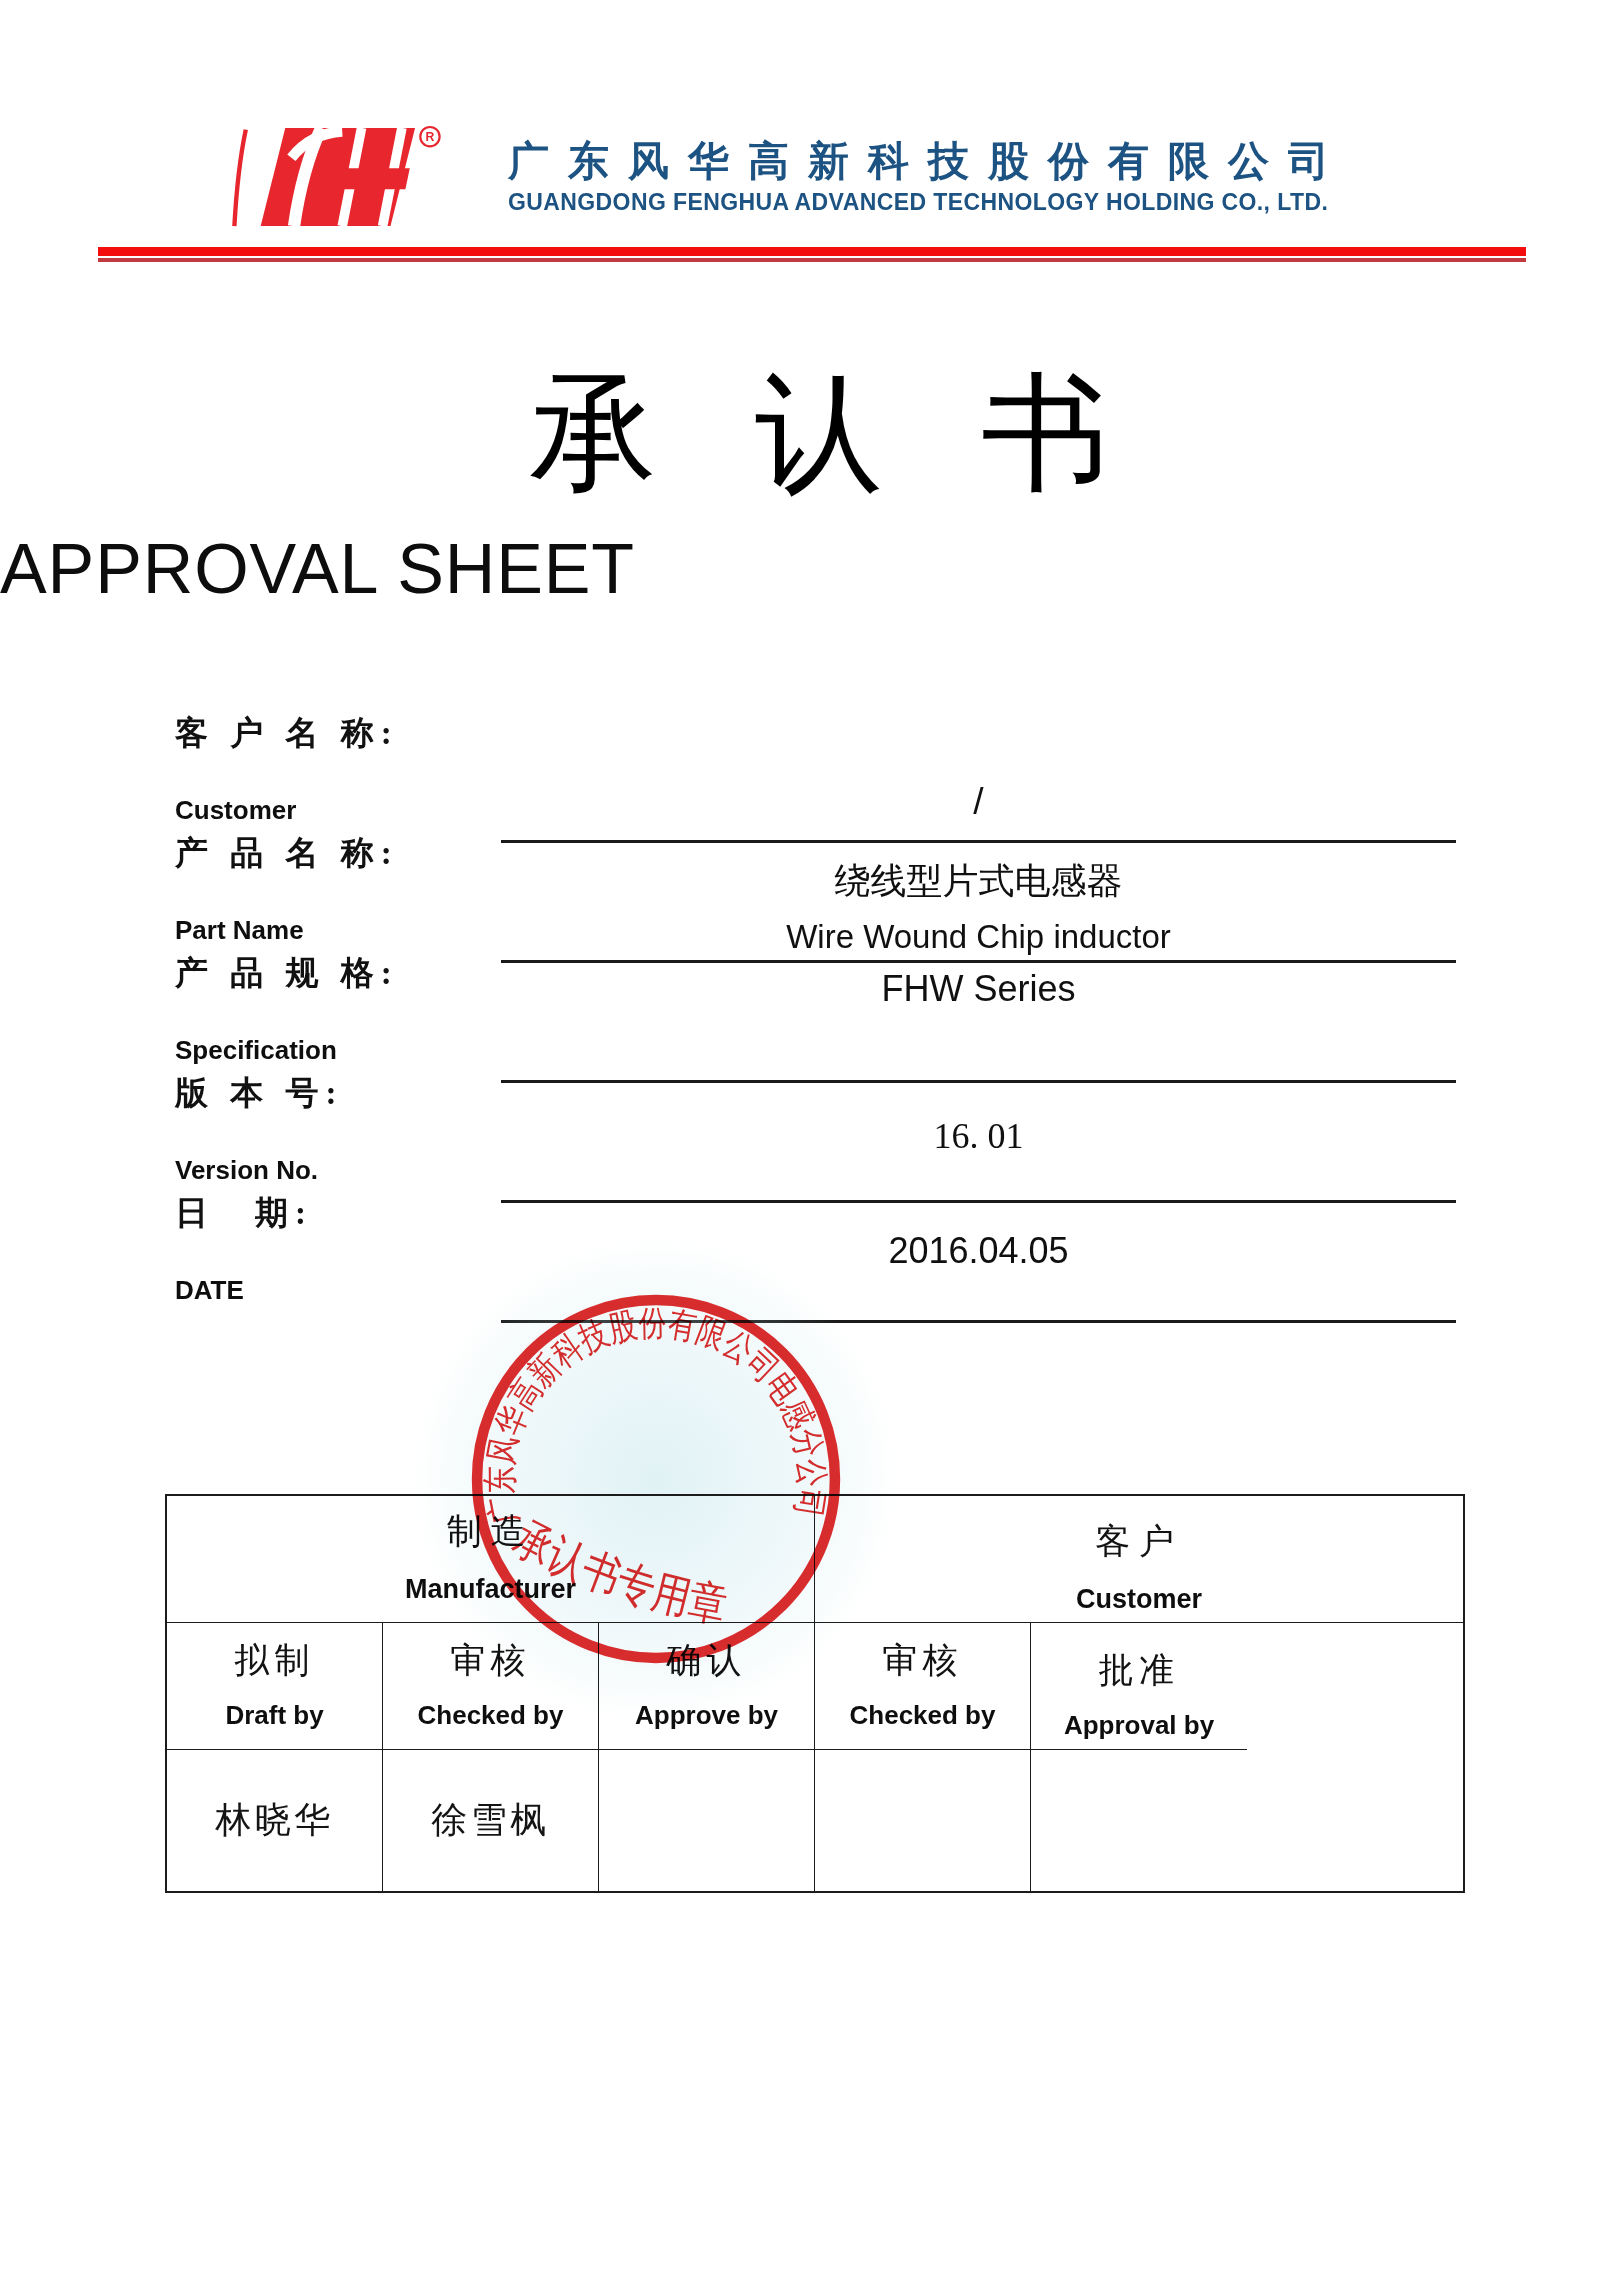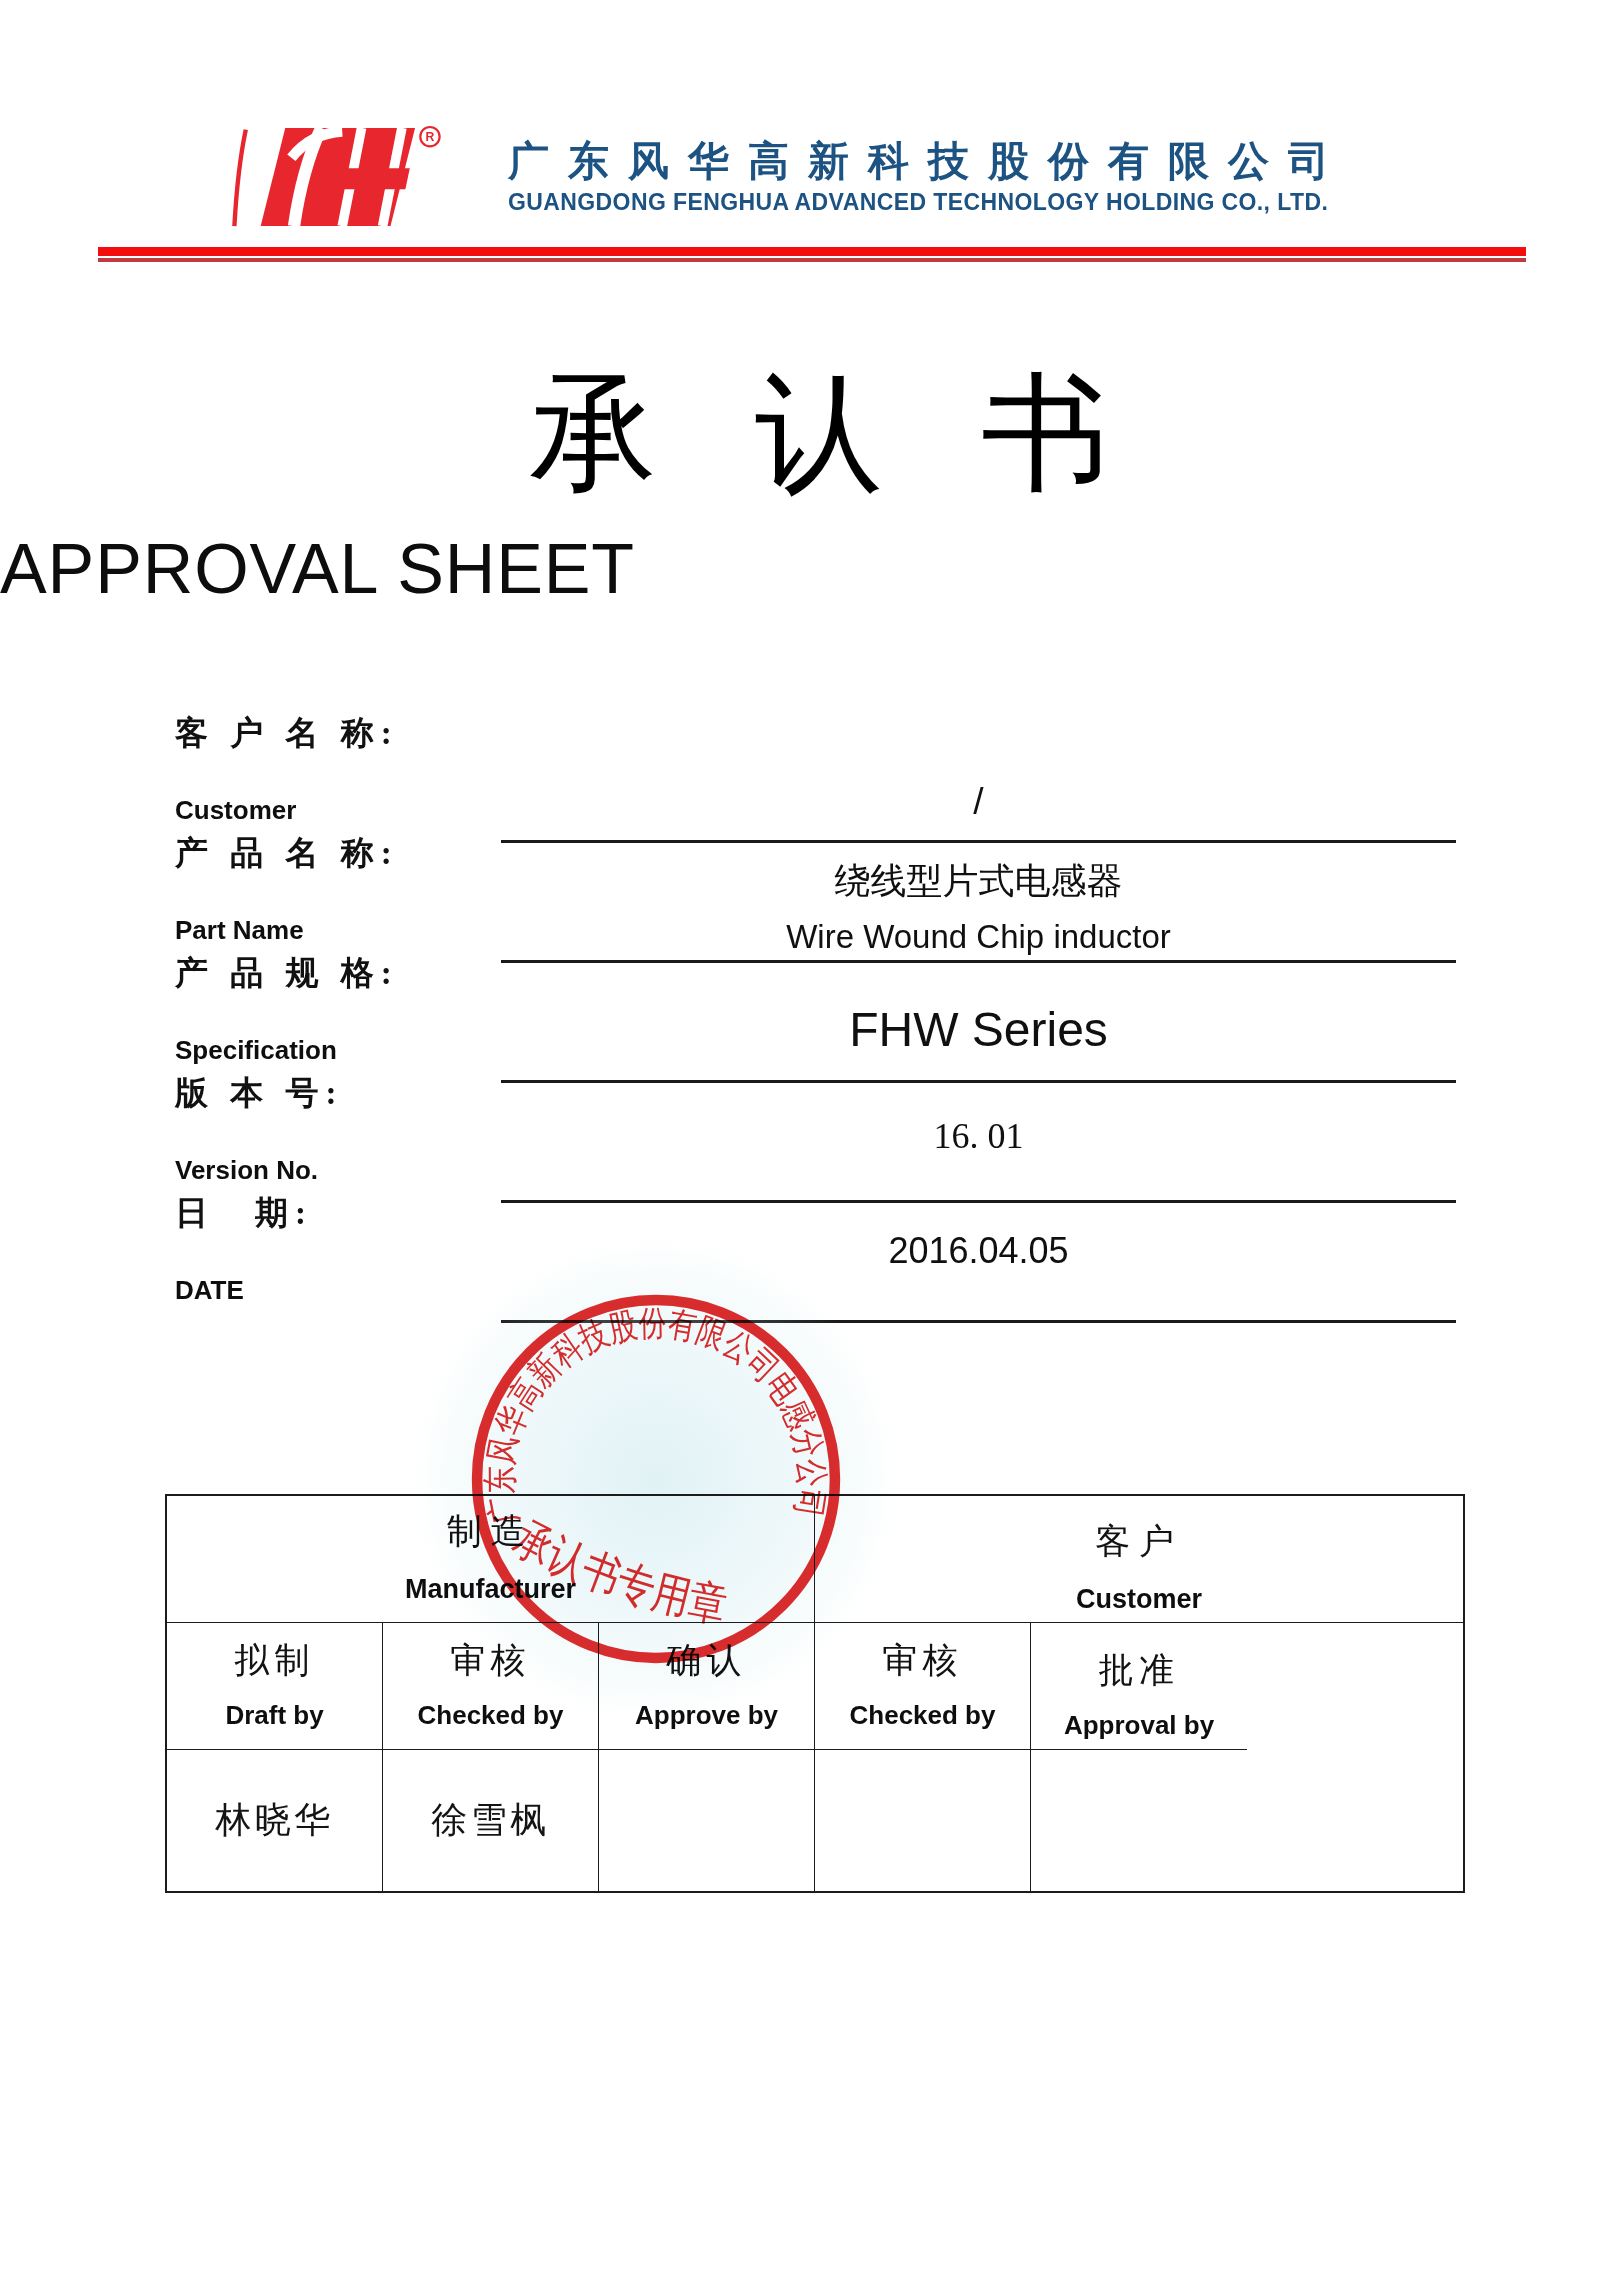--- a/index.html
+++ b/index.html
@@ -46,21 +46,21 @@
   }
   .flabel-en{
     position:absolute;left:175px;white-space:nowrap;
     font-size:26px;font-weight:bold;color:#0e0e0e;line-height:1.2;
   }
   .underline{position:absolute;left:501px;width:955px;height:2.6px;background:#1a1a1a;}
   .fval{position:absolute;left:501px;width:955px;text-align:center;line-height:1.15;color:#101010;}
   .fv-slash{top:781px;font-size:37px;}
   .fv-cn{top:861px;font-size:36px;font-family:"Liberation Serif","DejaVu Serif",serif;}
   .fv-en{top:918px;font-size:33px;}
-  .fv-series{top:1002px;font-size:48px;}
+  .fv-series{top:968px;font-size:36px;}
   .fv-version{top:1116px;font-size:36px;font-family:"Liberation Serif","DejaVu Serif",serif;}
   .fv-date{top:1230px;font-size:36px;}
   
   .stamp-tint{
     position:absolute;left:410px;top:1234px;width:491px;height:491px;border-radius:50%;
     background:radial-gradient(circle, rgba(188,226,234,0.45) 0%, rgba(188,226,234,0.22) 45%, rgba(188,226,234,0) 70%);
   }
   .stamp-svg{
     position:absolute;left:449px;top:1272px;width:414px;height:414px;
     mix-blend-mode:multiply;opacity:0.92;z-index:5;

